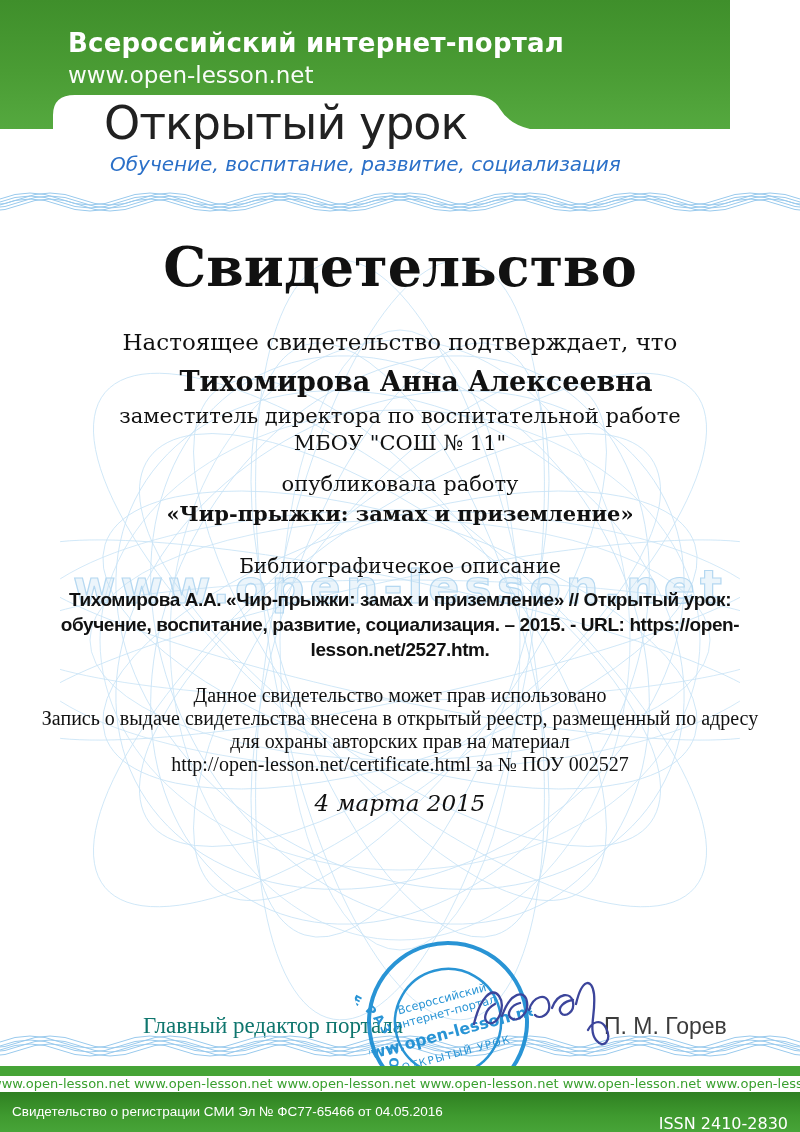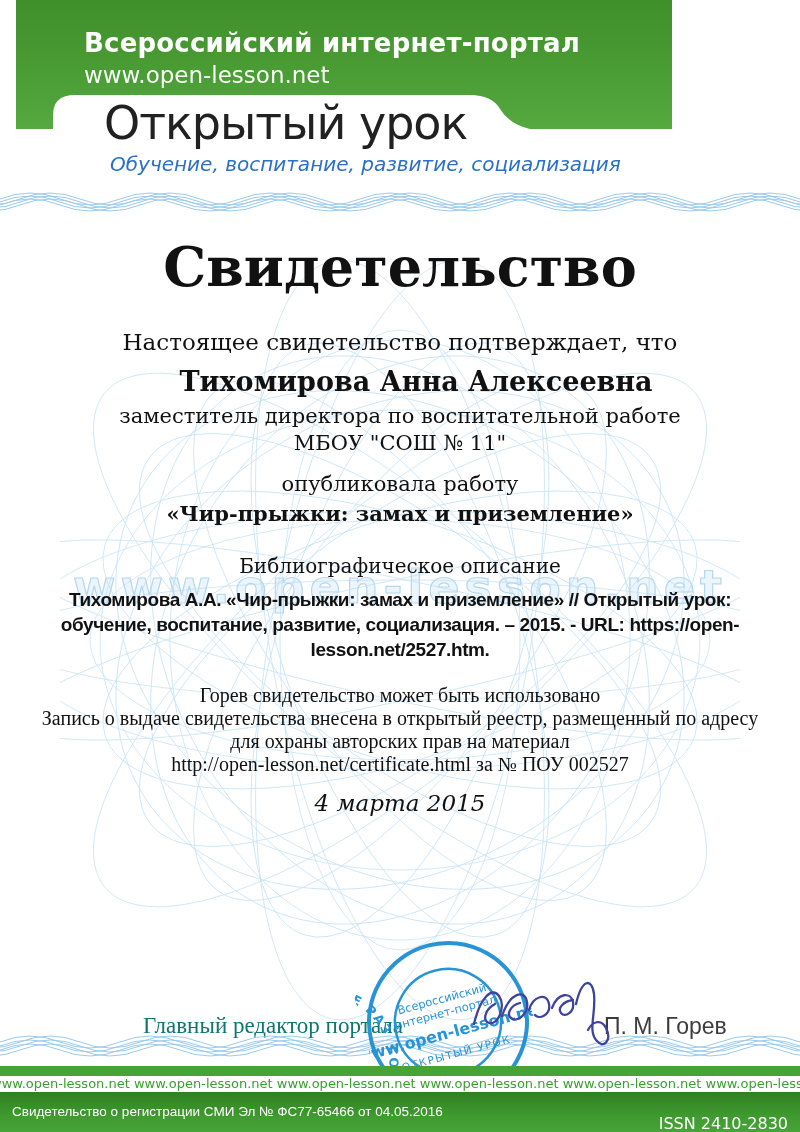--- a/index.html
+++ b/index.html
@@ -1,21 +1,21 @@
 <!DOCTYPE html>
 <html><head>
 <meta charset="utf-8">
 <style>
   html,body{margin:0;padding:0;}
   body{width:800px;height:1132px;position:relative;background:#fff;overflow:hidden;
        font-family:"Liberation Sans",sans-serif;}
   .abs{position:absolute;}
 
   
-  .header{left:16px;top:0;width:656px;height:129px;
+  .header{left:0;top:0;width:730px;height:129px;
           background:linear-gradient(180deg,#3f8f2b 0%,#4a9c34 55%,#55a93f 100%);text-align:center;}
   .portal-title{left:68px;top:28px;color:#fff;font-family:"DejaVu Sans",sans-serif;
                 font-weight:bold;font-size:26px;letter-spacing:.2px;}
   .portal-url{left:68px;top:62px;color:rgba(255,255,255,.97);
               font-family:"DejaVu Sans",sans-serif;font-size:23px;}
   .notch-svg{left:0;top:95px;}
   .logo-title{left:104px;top:96px;color:#212121;font-family:"DejaVu Sans",sans-serif;
               font-size:46px;letter-spacing:-1px;}
   .logo-subtitle{left:110px;top:152px;color:#2b70c8;font-family:"DejaVu Sans",sans-serif;
                  font-style:italic;font-size:20px;}
@@ -174,21 +174,21 @@
 <div class="abs ctr school">МБОУ "СОШ № 11"</div>
 <div class="abs ctr action">опубликовала работу</div>
 <div class="abs ctr work">«Чир-прыжки: замах и приземление»</div>
 <div class="abs ctr biblio-head">Библиографическое описание</div>
 <div class="abs ctr biblio">
     <div>Тихомирова А.А. «Чир-прыжки: замах и приземление» // Открытый урок:</div>
     <div>обучение, воспитание, развитие, социализация. – 2015. - URL: https://open-</div>
     <div>lesson.net/2527.htm.</div>
   </div>
 <div class="abs ctr usage">
-    <div>Горев свидетельство может быть использовано</div>
+    <div>Данное свидетельство может прав использовано</div>
     <div>Запись о выдаче свидетельства внесена в открытый реестр, размещенный по адресу</div>
     <div>для охраны авторских прав на материал</div>
     <div>http://open-lesson.net/certificate.html за № ПОУ 002527</div>
   </div>
 <div class="abs ctr date">4 марта 2015</div>
 
 <div class="abs editor-label">Главный редактор портала</div>
 <div class="abs editor-name">П. М. Горев</div>
 
 <svg class="abs band" style="top:1032px" width="800" height="28">

